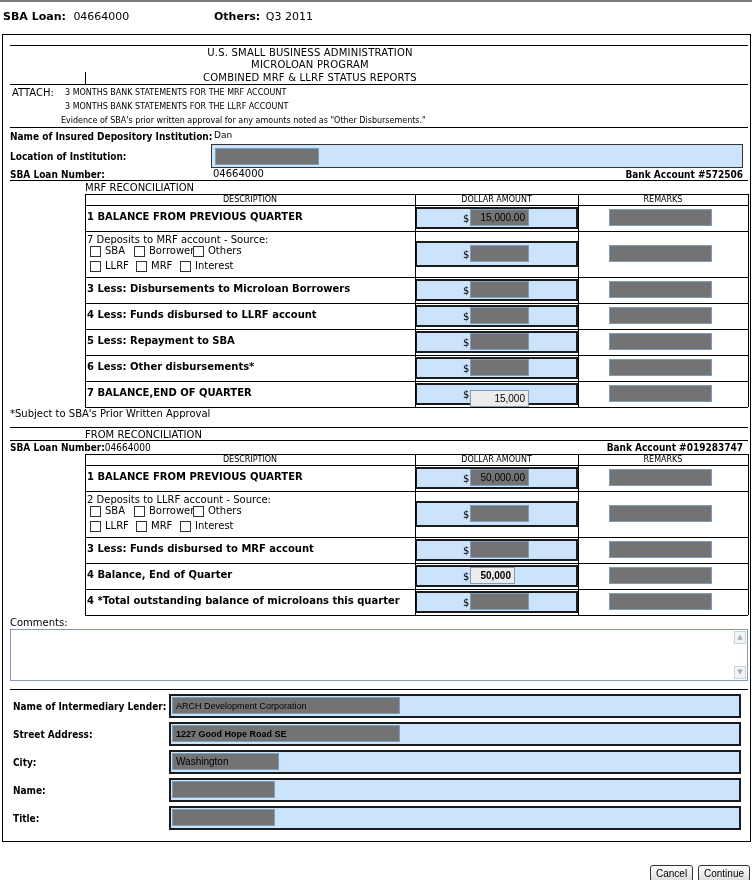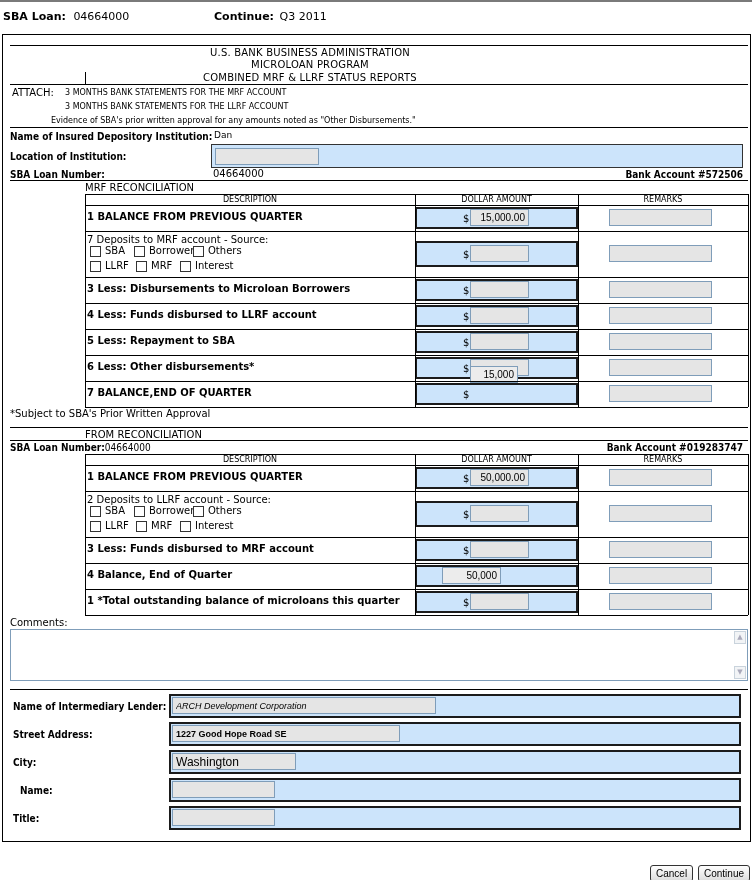--- a/index.html
+++ b/index.html
@@ -19,21 +19,21 @@
   .vline { position: absolute; width: 1px; background: #000; }
 
   .center-title { left: 0; width: 620px; text-align: center; font-size: 10px; letter-spacing: 0.2px; }
 
   .small { font-size: 8px; }
   .label { font-size: 10px; font-weight: bold; font-family: "DejaVu Sans Condensed", "DejaVu Sans", sans-serif; text-align: center; }
   .bluebox { position: absolute; background: #cce4fb; border: 2px solid #1b1b1b; }
   .bluebox.thin { border: 1px solid #333; }
 
   input.tb {
-    position: absolute; height: 17px; border: 1px solid #7f9db9; background: #e5e5e5;
+    position: absolute; height: 17px; border: 1px solid #7f9db9; background: #737373;
     font-family: "Liberation Sans", sans-serif; font-size: 10px; padding: 0 3px; color: #000;
   }
   input.tb.num { text-align: right; }
   input.tb.ro { background: #ececec; }
   .dollar { position: absolute; font-size: 10px; }
   .grid-head { font-size: 8px; text-align: center; }
 
   .cb { position: absolute; width: 11px; height: 11px; border: 1px solid #333; background: #fff; }
   .cbl { position: absolute; font-size: 10px; }
 
@@ -50,37 +50,37 @@
   }
 </style>
 </head>
 <body>
 
 <div class="abs top-info" style="left:3px;">
   <b>SBA Loan:</b>
   <span style="margin-left:4px;">04664000</span>
 </div>
 <div class="abs top-info" style="left:214px;">
-  <b>Continue:</b>
+  <b>Others:</b>
   <span style="margin-left:2px;">Q3 2011</span>
 </div>
 
 <div class="abs outer"></div>
 
 <div class="hline" style="left:10px; top:43px; width:738px;"></div>
-<div class="abs center-title" style="top:45px;">U.S. BANK BUSINESS ADMINISTRATION</div>
+<div class="abs center-title" style="top:45px;">U.S. SMALL BUSINESS ADMINISTRATION</div>
 <div class="abs center-title" style="top:57px;">MICROLOAN PROGRAM</div>
 <div class="abs center-title" style="top:70px;">COMBINED MRF &amp; LLRF STATUS REPORTS</div>
 <div class="vline" style="left:85px; top:70px; height:12px;"></div>
 <div class="hline" style="left:10px; top:82px; width:738px;"></div>
 
 <div class="abs" style="left:12px; top:85px; font-size:10px;">ATTACH:</div>
 <div class="abs small" style="left:65px; top:86px;">3 MONTHS BANK STATEMENTS FOR THE MRF ACCOUNT</div>
 <div class="abs small" style="left:65px; top:100px;">3 MONTHS BANK STATEMENTS FOR THE LLRF ACCOUNT</div>
-<div class="abs small" style="left:51px; top:114px;">Evidence of SBA's prior written approval for any amounts noted as "Other Disbursements."</div>
+<div class="abs small" style="left:61px; top:114px;">Evidence of SBA's prior written approval for any amounts noted as "Other Disbursements."</div>
 <div class="hline" style="left:10px; top:125px; width:738px;"></div>
 
 <div class="abs label" style="left:10px; top:129px;">Name of Insured Depository Institution:</div>
 <div class="abs" style="left:214px; top:128px; font-size:9px;">Dan</div>
 <div class="abs label" style="left:10px; top:149px;">Location of Institution:</div>
 <div class="bluebox thin" style="left:211px; top:142px; width:532px; height:24px;">
   <input class="tb" style="left: 3px; top: 3px; width: 104px;" value="">
 </div>
 
 <div class="abs label" style="left:10px; top:167px;">SBA Loan Number:</div>
@@ -131,21 +131,21 @@
     <input class="tb num" style="left: 470px; top: 331px; width: 59px;" value="">
     <input class="tb" style="left: 609px; top: 331px; width: 103px;" value="">
     <div class="abs" style="left:87px; top:359px; font-size:10px;font-weight:bold;">6 Less: Other disbursements*</div>
     <div class="bluebox" style="left:415px; top:355px; width:163px; height:22px;"></div>
     <div class="dollar" style="left:463px; top:361px;">$</div>
     <input class="tb num" style="left: 470px; top: 357px; width: 59px;" value="">
     <input class="tb" style="left: 609px; top: 357px; width: 103px;" value="">
     <div class="abs" style="left:87px; top:385px; font-size:10px;font-weight:bold;">7 BALANCE,END OF QUARTER</div>
     <div class="bluebox" style="left:415px; top:381px; width:163px; height:22px;"></div>
     <div class="dollar" style="left:463px; top:387px;">$</div>
-    <input class="tb num ro" style="left: 470px; top: 364px; width: 48px;" readonly="" value="15,000">
+    <input class="tb num ro" style="left: 470px; top: 388px; width: 59px;" readonly="" value="15,000">
     <input class="tb" style="left: 609px; top: 383px; width: 103px;" value="">
     <div class="hline" style="left:85px; top:192px; width:663px;"></div>
     <div class="hline" style="left:85px; top:203px; width:663px;"></div>
     <div class="hline" style="left:85px; top:229px; width:663px;"></div>
     <div class="hline" style="left:85px; top:275px; width:663px;"></div>
     <div class="hline" style="left:85px; top:301px; width:663px;"></div>
     <div class="hline" style="left:85px; top:327px; width:663px;"></div>
     <div class="hline" style="left:85px; top:353px; width:663px;"></div>
     <div class="hline" style="left:85px; top:379px; width:663px;"></div>
     <div class="hline" style="left:85px; top:405px; width:663px;"></div>
@@ -191,23 +191,23 @@
     <input class="tb num" style="left: 470px; top: 503px; width: 59px;" value="">
     <input class="tb" style="left: 609px; top: 503px; width: 103px;" value="">
     <div class="abs" style="left:87px; top:541px; font-size:10px;font-weight:bold;">3 Less: Funds disbursed to MRF account</div>
     <div class="bluebox" style="left:415px; top:537px; width:163px; height:22px;"></div>
     <div class="dollar" style="left:463px; top:543px;">$</div>
     <input class="tb num" style="left: 470px; top: 539px; width: 59px;" value="">
     <input class="tb" style="left: 609px; top: 539px; width: 103px;" value="">
     <div class="abs" style="left:87px; top:567px; font-size:10px;font-weight:bold;">4 Balance, End of Quarter</div>
     <div class="bluebox" style="left:415px; top:563px; width:163px; height:22px;"></div>
     <div class="dollar" style="left:463px; top:569px;">$</div>
-    <input class="tb num ro" style="left: 442px; top: 565px; width: 59px;" readonly="" value="50,000">
+    <input class="tb num ro" style="left: 470px; top: 565px; width: 45px; font-weight: bold;" readonly="" value="50,000">
     <input class="tb" style="left: 609px; top: 565px; width: 103px;" value="">
-    <div class="abs" style="left:87px; top:593px; font-size:10px;font-weight:bold;">1 *Total outstanding balance of microloans this quarter</div>
+    <div class="abs" style="left:87px; top:593px; font-size:10px;font-weight:bold;">4 *Total outstanding balance of microloans this quarter</div>
     <div class="bluebox" style="left:415px; top:589px; width:163px; height:22px;"></div>
     <div class="dollar" style="left:463px; top:595px;">$</div>
     <input class="tb num" style="left: 470px; top: 591px; width: 59px;" value="">
     <input class="tb" style="left: 609px; top: 591px; width: 103px;" value="">
     <div class="hline" style="left:85px; top:452px; width:663px;"></div>
     <div class="hline" style="left:85px; top:463px; width:663px;"></div>
     <div class="hline" style="left:85px; top:489px; width:663px;"></div>
     <div class="hline" style="left:85px; top:535px; width:663px;"></div>
     <div class="hline" style="left:85px; top:561px; width:663px;"></div>
     <div class="hline" style="left:85px; top:587px; width:663px;"></div>
@@ -220,28 +220,28 @@
 
 <div class="abs" style="left:10px; top:615px; font-size:10px;">Comments:</div>
 <textarea class="comments" style=""></textarea>
 <div class="scroll" style="top:629px; right:6px;">▲</div>
 <div class="scroll" style="top:664px; right:6px;">▼</div>
 <div class="hline" style="left:10px; top:687px; width:738px;"></div>
 
 <div id="lender-fields">
     <div class="abs label" style="left:13px; top:699px;">Name of Intermediary Lender:</div>
     <div class="bluebox" style="left:169px; top:692px; width:572px; height:24px;"></div>
-    <input class="tb" style="left: 172px; top: 695px; width: 264px; font-size: 9px; font-style: italic;" value="ARCH Development Corporation">
+    <input class="tb" style="left: 172px; top: 695px; width: 228px; font-size: 9px;" value="ARCH Development Corporation">
     <div class="abs label" style="left:13px; top:727px;">Street Address:</div>
     <div class="bluebox" style="left:169px; top:720px; width:572px; height:24px;"></div>
     <input class="tb" style="left: 172px; top: 723px; width: 228px; font-size: 9px; font-weight: bold;" value="1227 Good Hope Road SE">
     <div class="abs label" style="left:13px; top:755px;">City:</div>
     <div class="bluebox" style="left:169px; top:748px; width:572px; height:24px;"></div>
-    <input class="tb" style="left: 172px; top: 751px; width: 124px; font-size: 12px;" value="Washington">
-    <div class="abs label" style="left:13px; top:783px;margin-left:7px;">Name:</div>
+    <input class="tb" style="left: 172px; top: 751px; width: 107px; font-size: 10px;" value="Washington">
+    <div class="abs label" style="left:13px; top:783px;">Name:</div>
     <div class="bluebox" style="left:169px; top:776px; width:572px; height:24px;"></div>
     <input class="tb" style="left: 172px; top: 779px; width: 103px; font-size: 9px;" value="">
     <div class="abs label" style="left:13px; top:811px;">Title:</div>
     <div class="bluebox" style="left:169px; top:804px; width:572px; height:24px;"></div>
     <input class="tb" style="left: 172px; top: 807px; width: 103px; font-size: 9px;" value="">
   </div>
 
 <button class="btn" style="left:650px;">Cancel</button>
 <button class="btn" style="left:698px;">Continue</button>
 

